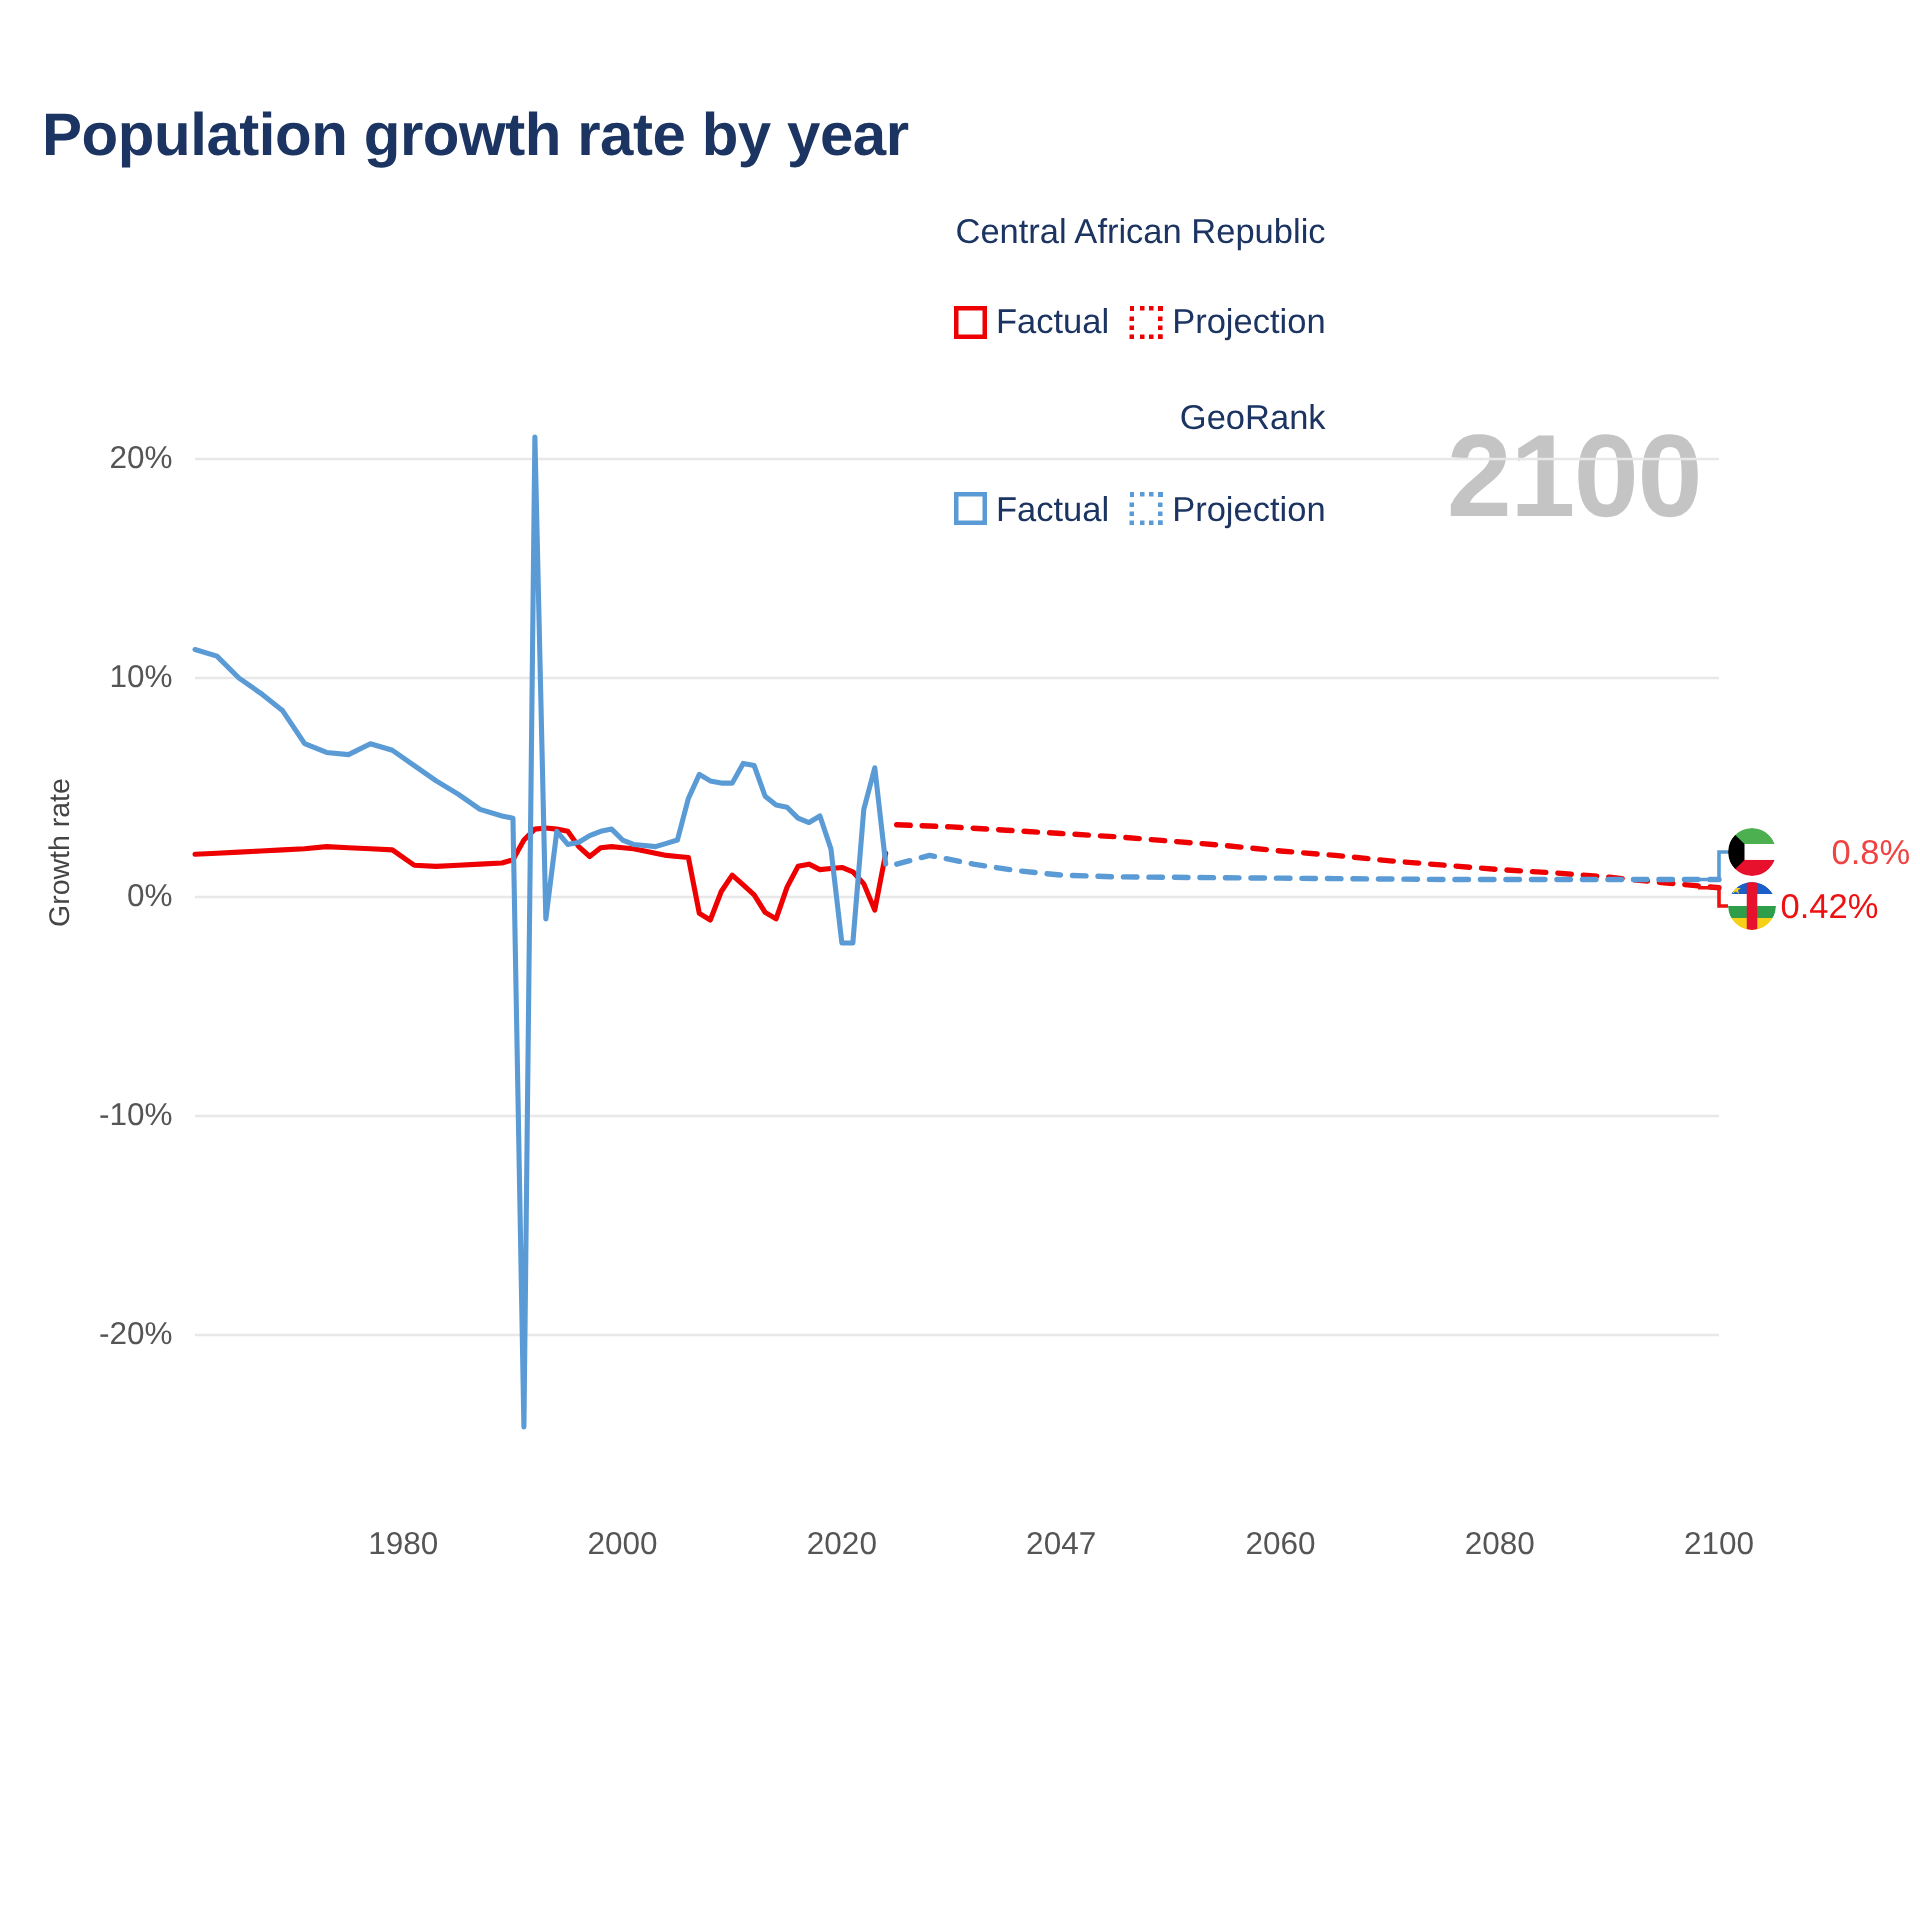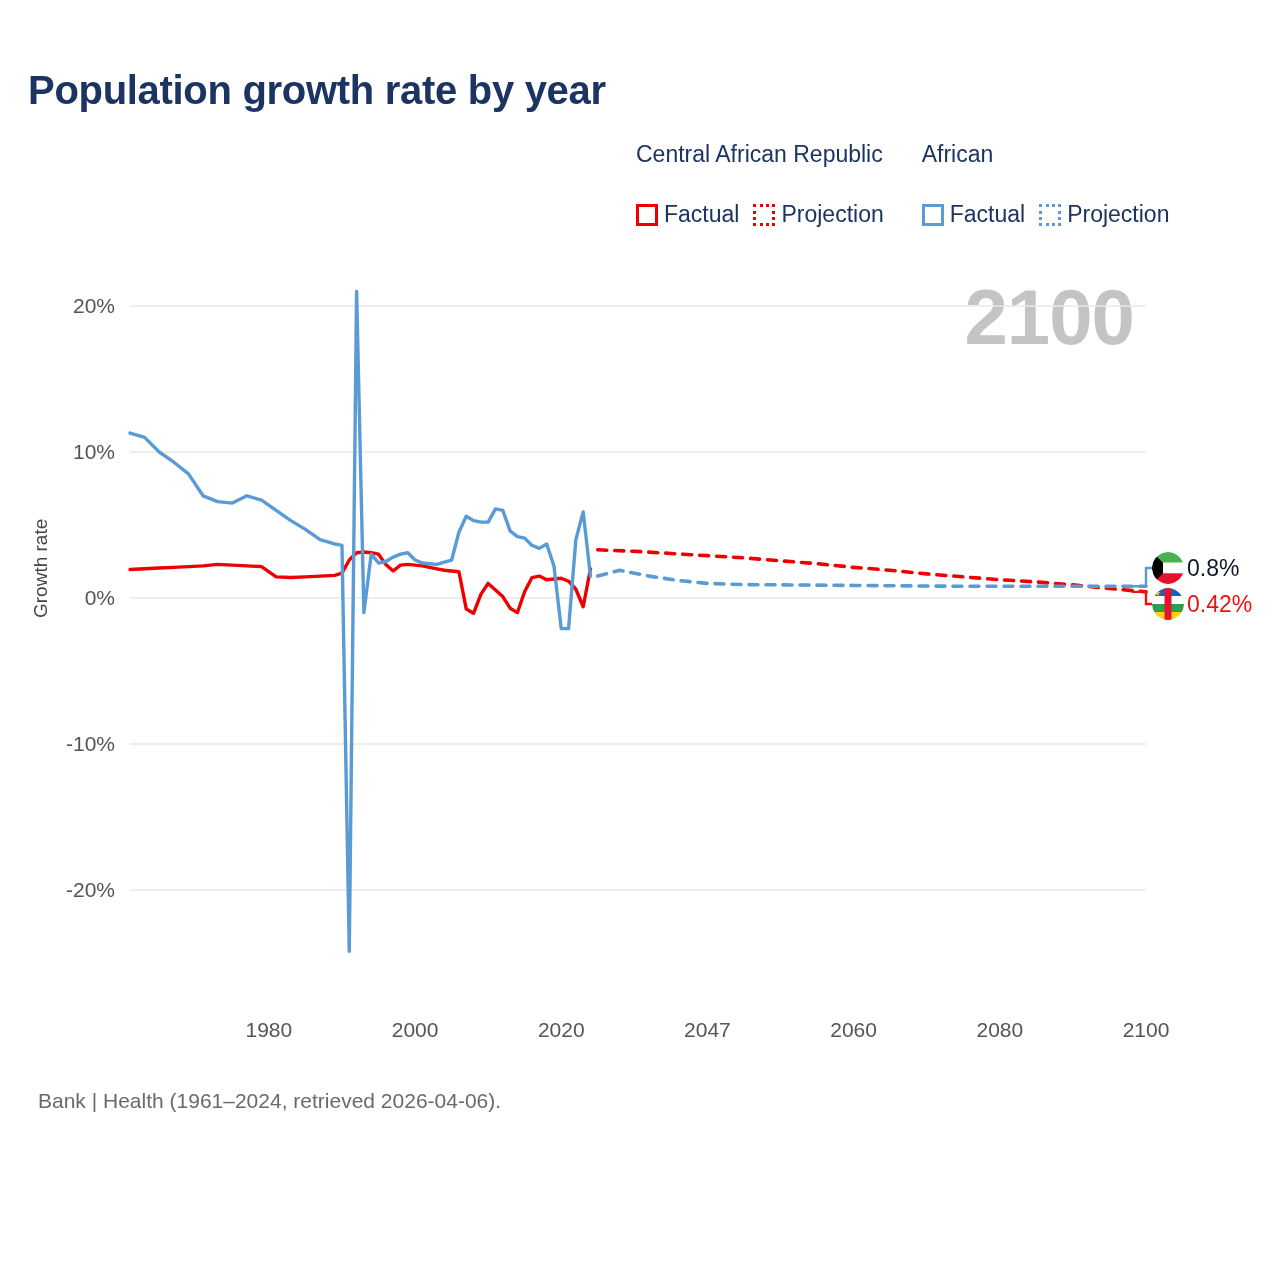--- a/index.html
+++ b/index.html
@@ -25,23 +25,24 @@
     font-weight: bold;
     color: #1c3461;
     letter-spacing: -0.3px;
     white-space: nowrap;
   }
   
   .legend {
     position: absolute;
     left: 636px; top: 142px;
     display: flex;
-    flex-direction: row;
+    flex-direction: column;
     gap: 38px;
     align-items: flex-start;
+    text-align: right;
   }
   .legend-group { display: flex; flex-direction: column; gap: 6px; }
   .legend-country {
     font-size: 23px;
     color: #1c3461;
     white-space: nowrap;
     line-height: 1.1;
   }
   .legend-items { display: flex; flex-direction: row; gap: 14px; align-items: center; margin-top: 28px; }
   .legend-item { display: flex; flex-direction: row; gap: 6px; align-items: center; }
@@ -113,21 +114,21 @@
     border-radius: 50%;
     overflow: hidden;
     position: relative;
     flex: 0 0 auto;
   }
   .flag svg { display: block; }
   .end-value {
     font-size: 23px;
     white-space: nowrap;
   }
-  .end-value.blue { color: #0f172a; }
+  .end-value.blue { color: #ef4444; margin-left: 34px; }
   .end-value.red  { color: #ee1111; }
   
   .footer {
     position: absolute;
     left: 38px; top: 1085px;
     width: 1200px;
     font-size: 21px;
     color: #6a6a6a;
     line-height: 1.55;
   }
@@ -148,21 +149,21 @@
           <span class="swatch solid-red"></span>
           <span class="legend-label">Factual</span>
         </div>
         <div class="legend-item">
           <span class="swatch dotted-red"></span>
           <span class="legend-label">Projection</span>
         </div>
       </div>
     </div>
     <div class="legend-group">
-      <div class="legend-country">African</div>
+      <div class="legend-country">GeoRank</div>
       <div class="legend-items">
         <div class="legend-item">
           <span class="swatch solid-blue"></span>
           <span class="legend-label">Factual</span>
         </div>
         <div class="legend-item">
           <span class="swatch dotted-blue"></span>
           <span class="legend-label">Projection</span>
         </div>
       </div>
@@ -236,16 +237,15 @@
           <rect x="0" y="24" width="32" height="8" fill="#f7d117"></rect>
           <rect x="12.5" y="0" width="7" height="32" fill="#e8112d"></rect>
           <polygon points="5.2,1.6 6.1,4.0 8.6,4.0 6.6,5.5 7.4,7.9 5.2,6.4 3.0,7.9 3.8,5.5 1.8,4.0 4.3,4.0" fill="#f7d117"></polygon>
         </g>
       </svg>
     </span>
     <span class="end-value red">0.42%</span>
   </div>
 
   <div class="footer">
-    <span class="footer-line">Bank | Health (1961–2024, retrieved 2026-04-06).</span>
   </div>
 
 </div>
 
 </body></html>

